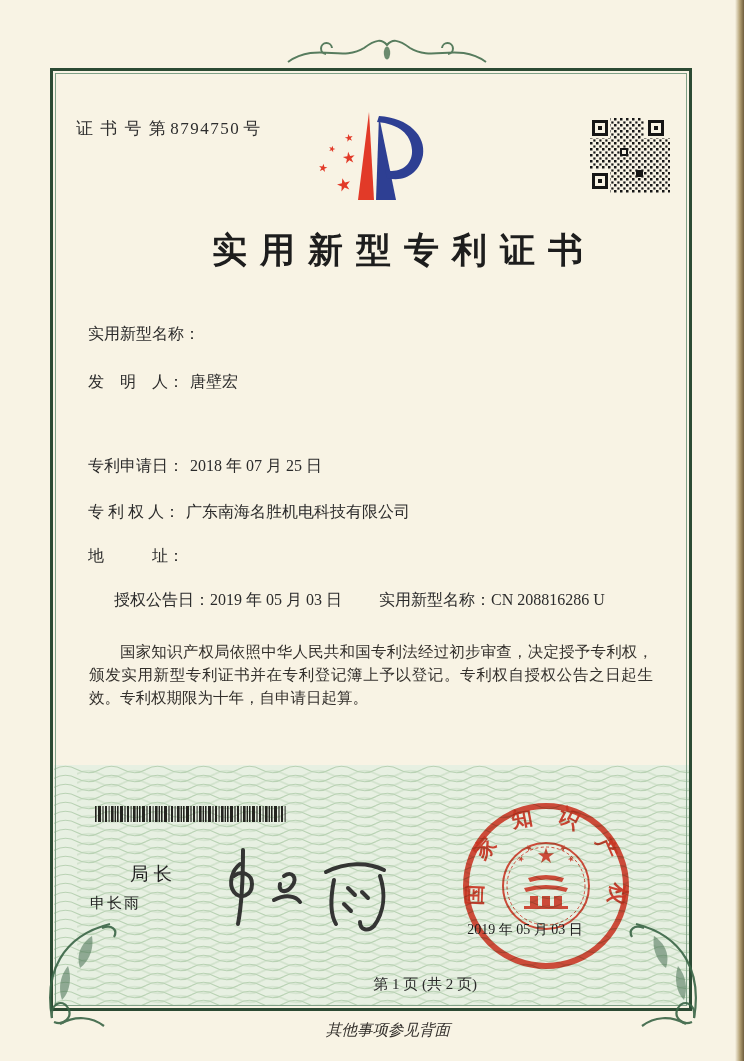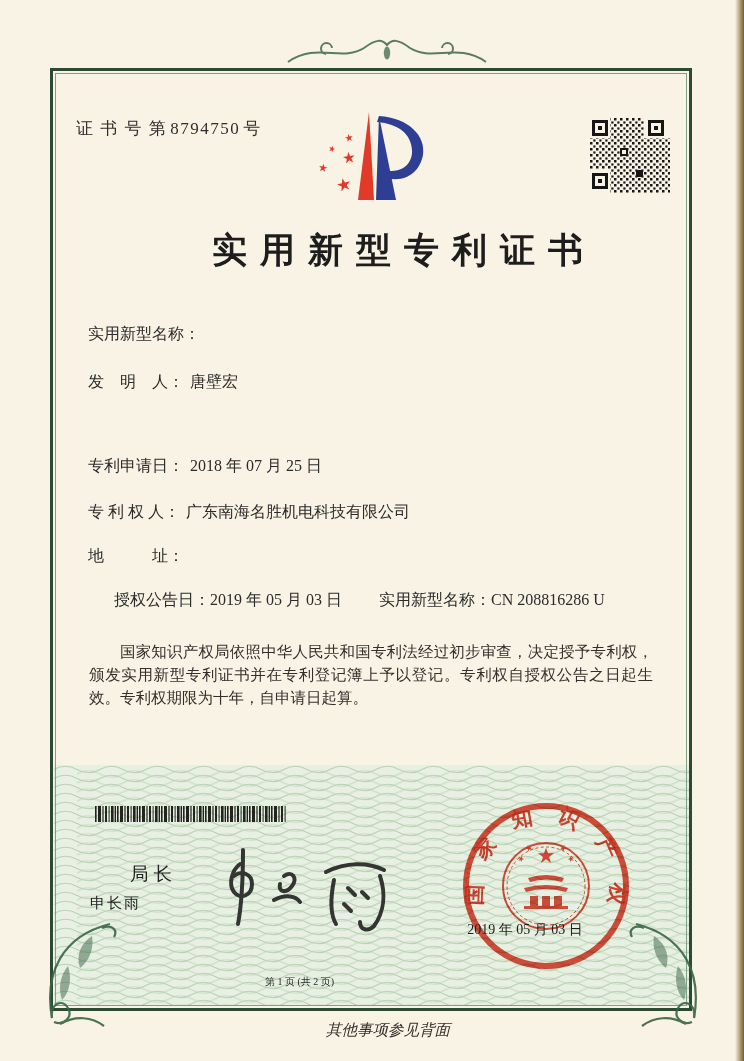--- a/index.html
+++ b/index.html
@@ -24,21 +24,21 @@
   .frow .val{flex:1;margin-left:6px;}
   .grant-row{position:absolute;left:88px;top:590px;width:600px;font-size:16px;color:#2b2b2b;z-index:7;margin-left:26px;}
   .grant-row .g2{position:absolute;left:265px;top:0;}
   .paras{position:absolute;left:76px;top:627px;width:590px;z-index:7;}
   .paras p{margin:13px;font-size:15.5px;line-height:23px;color:#33302c;text-align:justify;
     text-indent:2em;}
   .sig-title{position:absolute;left:90px;top:861px;font-size:18.5px;letter-spacing:5px;color:#222;z-index:7;margin-left:40px;}
   .sig-name{position:absolute;left:90px;top:894px;font-size:15px;letter-spacing:2px;color:#222;z-index:7;}
   .seal-date{position:absolute;left:455px;top:921px;width:140px;text-align:center;white-space:nowrap;
     font-size:14px;color:#1c1c1c;z-index:9;}
-  .page-info{position:absolute;left:265px;top:975px;width:212px;text-align:left;font-size:10px;color:#2b2b2b;z-index:7;}
+  .page-info{position:absolute;left:265px;top:975px;width:212px;text-align:right;font-size:15px;color:#2b2b2b;z-index:7;}
   .back-note{position:absolute;left:16px;top:1020px;width:744px;text-align:center;font-size:15.5px;
     color:#33302c;font-style:italic;z-index:7;}
   .seal{position:absolute;left:458px;top:798px;z-index:8;mix-blend-mode:multiply;}
   .signature{position:absolute;left:188px;top:836px;z-index:8;}
   .barcode{position:absolute;left:95px;top:806px;z-index:7;}
   .logo{position:absolute;left:313px;top:106px;z-index:7;}
   .qr{position:absolute;left:590px;top:118px;z-index:7;}
   .orn-top{position:absolute;left:282px;top:34px;z-index:2;}
   .orn-bl{position:absolute;left:30px;top:918px;z-index:7;}
   .orn-br{position:absolute;left:624px;top:918px;z-index:7;transform:scaleX(-1);}

